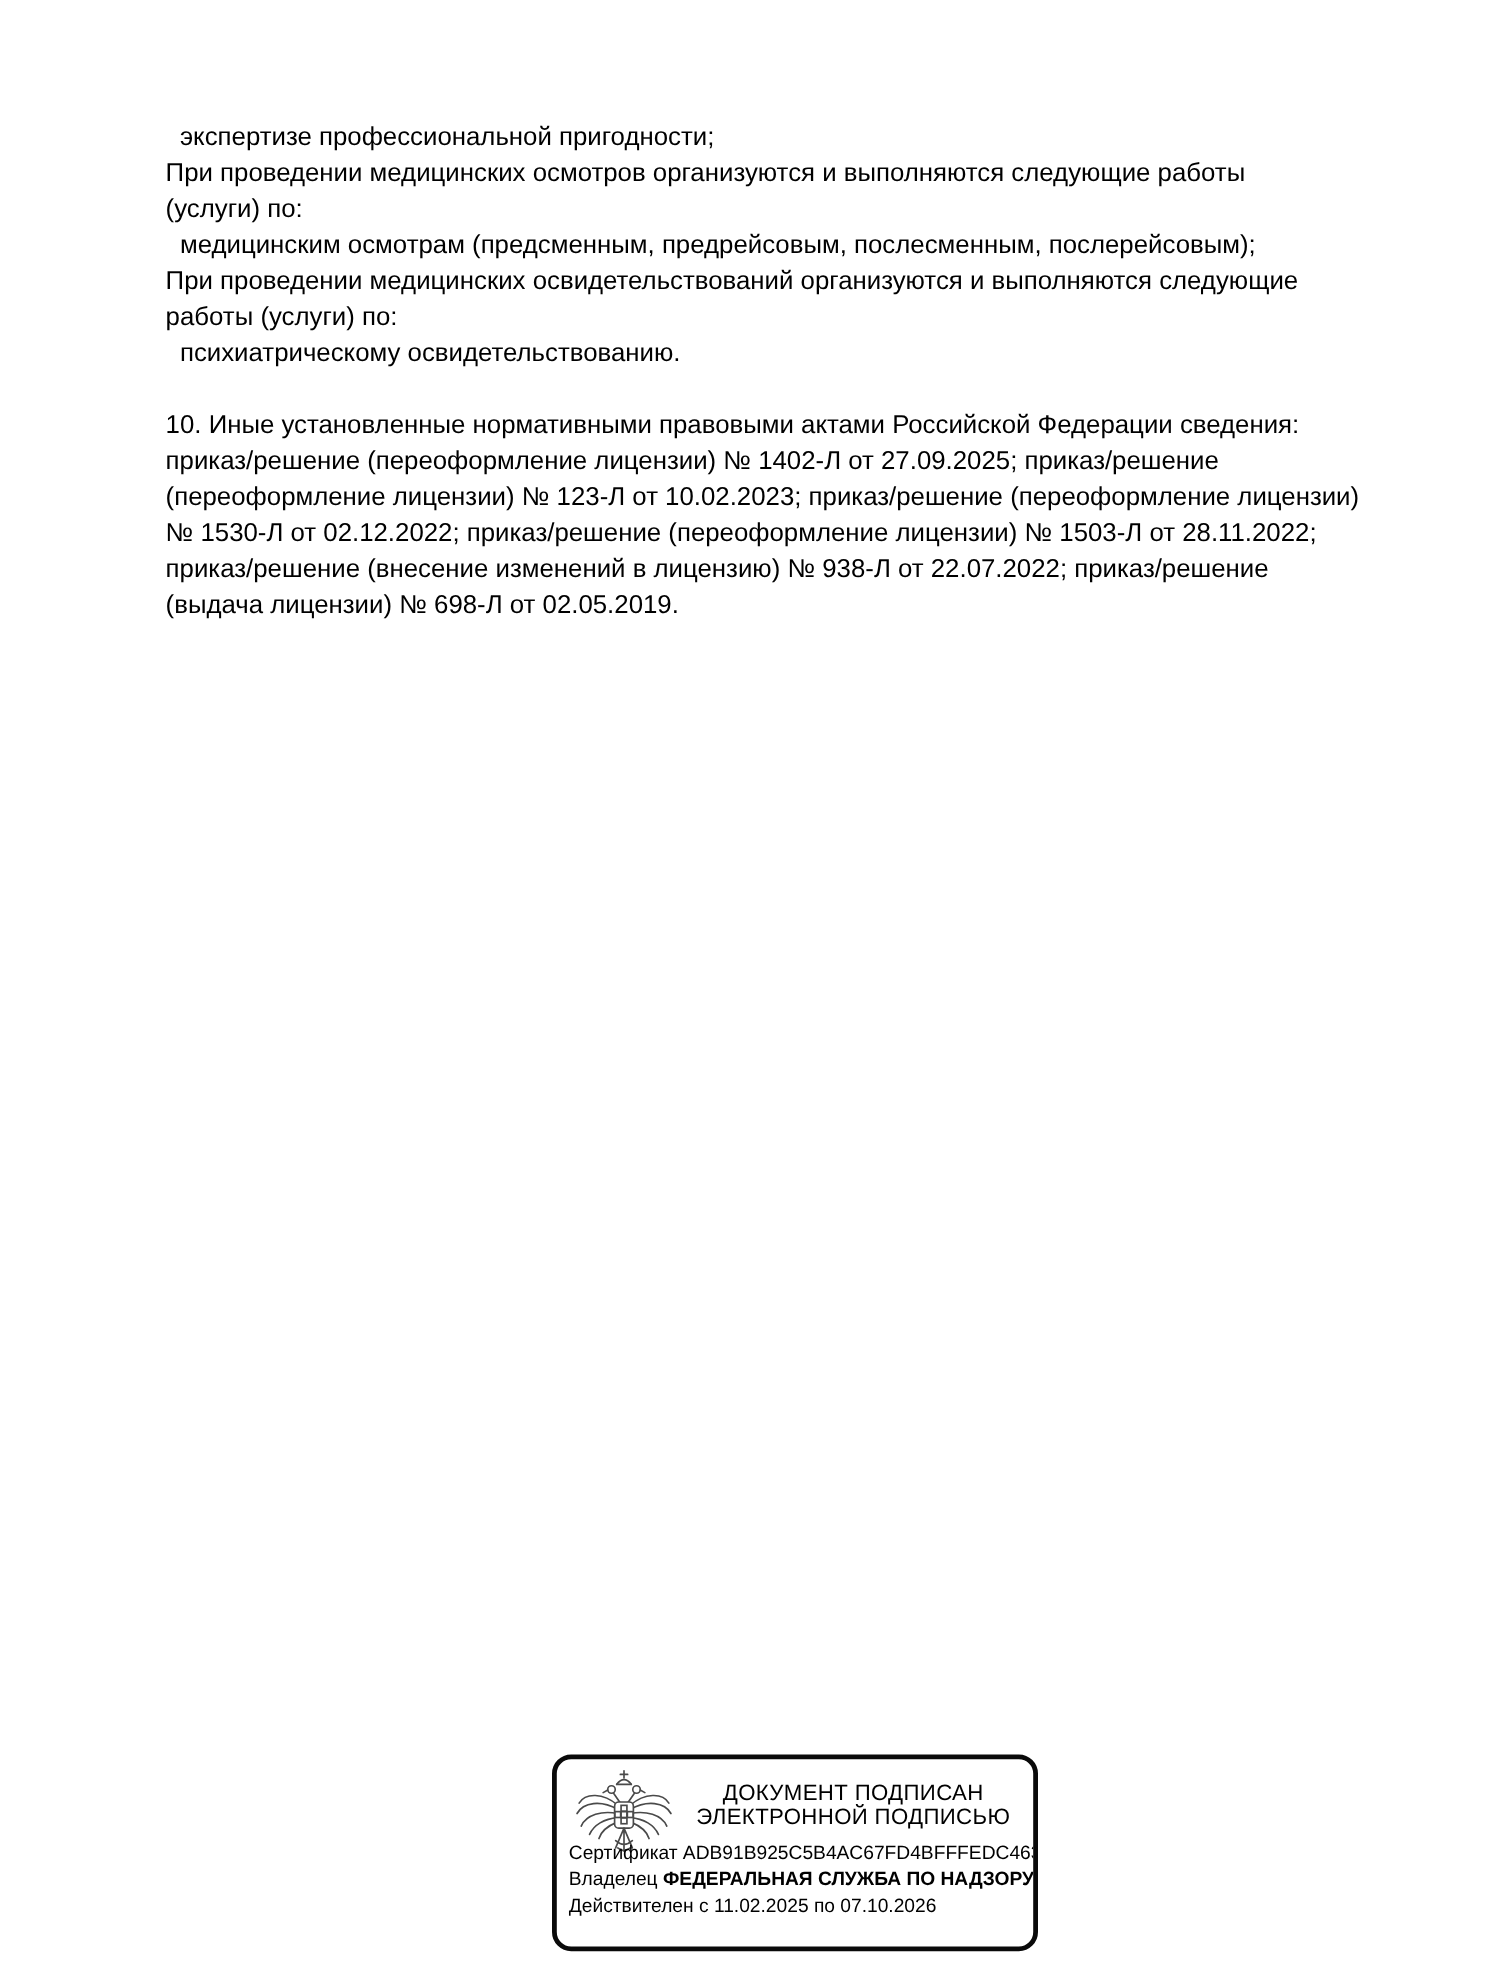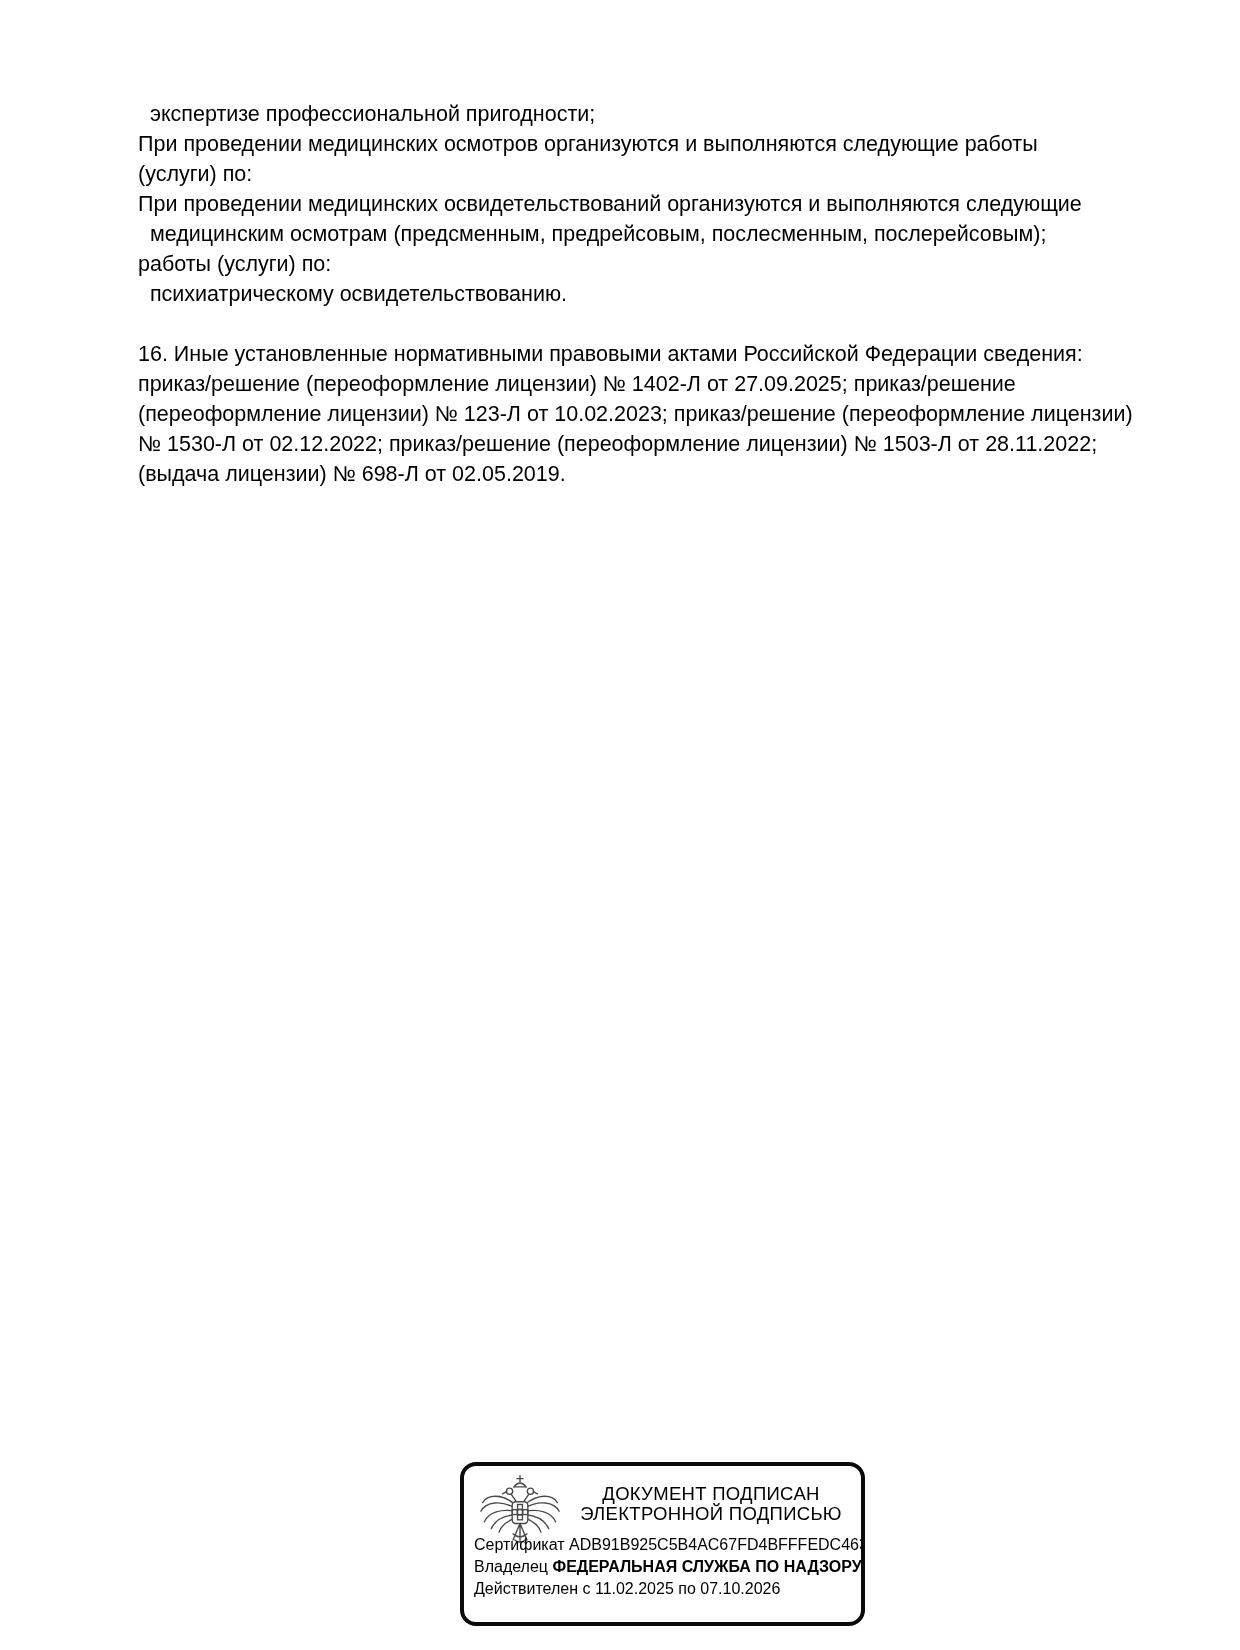--- a/index.html
+++ b/index.html
@@ -75,32 +75,33 @@
 <body>
 
 <div class="page">
 
   <div class="doc-body">
 
     <div class="para">
       <div class="line">  экспертизе профессиональной пригодности;</div>
       <div class="line">При проведении медицинских осмотров организуются и выполняются следующие работы</div>
       <div class="line">(услуги) по:</div>
+      <div class="line">  медицинским осмотрам (предсменным, предрейсовым, послесменным, послерейсовым);</div>
       <div class="line">При проведении медицинских освидетельствований организуются и выполняются следующие</div>
-      <div class="line">  медицинским осмотрам (предсменным, предрейсовым, послесменным, послерейсовым);</div>
       <div class="line">работы (услуги) по:</div>
       <div class="line">  психиатрическому освидетельствованию.</div>
     </div>
 
 
     <div class="para">
-      <div class="line">16. Иные установленные нормативными правовыми актами Российской Федерации сведения:</div>
+      <div class="line">10. Иные установленные нормативными правовыми актами Российской Федерации сведения:</div>
       <div class="line">приказ/решение (переоформление лицензии) № 1402-Л от 27.09.2025; приказ/решение</div>
       <div class="line">(переоформление лицензии) № 123-Л от 10.02.2023; приказ/решение (переоформление лицензии)</div>
       <div class="line">№ 1530-Л от 02.12.2022; приказ/решение (переоформление лицензии) № 1503-Л от 28.11.2022;</div>
+      <div class="line">приказ/решение (внесение изменений в лицензию) № 938-Л от 22.07.2022; приказ/решение</div>
       <div class="line">(выдача лицензии) № 698-Л от 02.05.2019.</div>
     </div>
 
 
   </div>
 
   <div class="stamp">
 
     <svg class="stamp-emblem" viewBox="0 0 100 92" fill="none" stroke="#4a4a4a" stroke-width="1.6" stroke-linecap="round">
 

